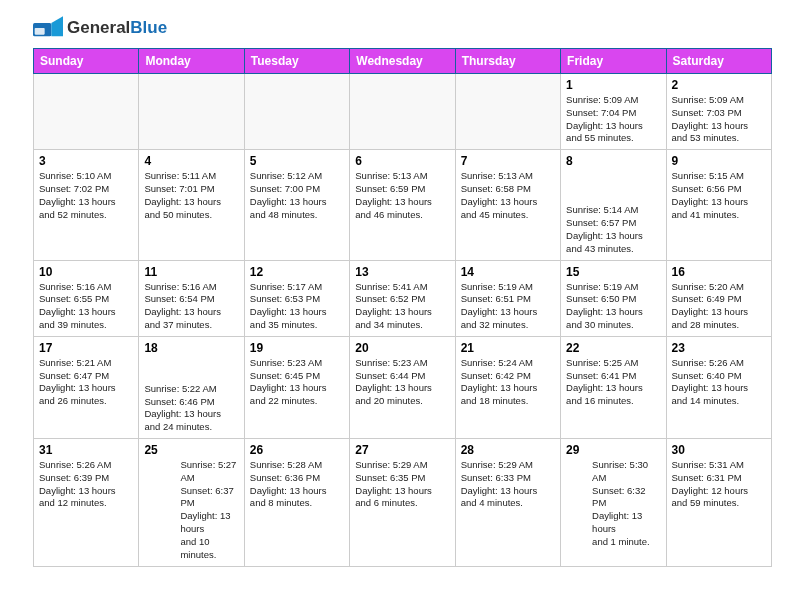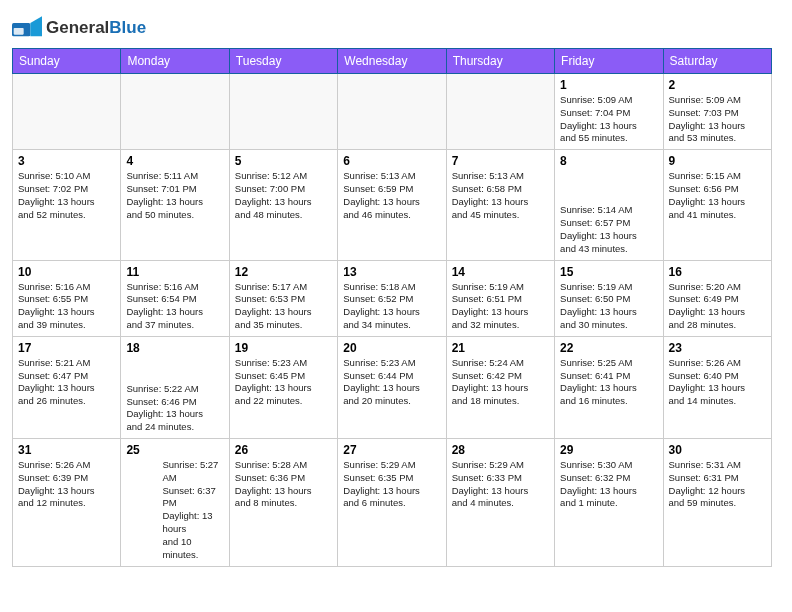--- a/index.html
+++ b/index.html
@@ -7,21 +7,21 @@
       font-family: Arial, sans-serif;
       background: #fff;
       width: 792px;
       height: 612px;
       overflow: hidden;
     }
     .page {
       width: 792px;
       min-height: 612px;
       background: #fff;
-      padding: 16px 20px 10px 12px;
+      padding: 16px 20px 10px 33px;
     }
     .header {
       display: flex;
       justify-content: space-between;
       align-items: flex-start;
       margin-bottom: 8px;
     }
     .logo {
       display: flex;
       align-items: center;
@@ -45,23 +45,23 @@
       font-size: 14px;
       color: #333;
     }
     .calendar {
       width: 100%;
       border-collapse: collapse;
       border: 1px solid #ccc;
       font-size: 10.5px;
     }
     .calendar thead th {
-      background: #8b5cf6;
+      background: #d946ef;
       color: #fff;
-      font-weight: normal;
+      font-weight: bold;
       text-align: left;
       padding: 5px 6px;
       border: 1px solid #1560a0;
       font-size: 12px;
     }
     .calendar tbody td {
       vertical-align: top;
       border: 1px solid #ccc;
       padding: 4px 5px;
       width: calc(100%/7);
@@ -209,21 +209,21 @@
           </td>
           <td>
             <span class="day-num">12</span>
             <div class="day-info" style="white-space: pre-line;">Sunrise: 5:17 AM
 Sunset: 6:53 PM
 Daylight: 13 hours
 and 35 minutes.</div>
           </td>
           <td>
             <span class="day-num">13</span>
-            <div class="day-info" style="white-space: pre-line;">Sunrise: 5:18 AM
+            <div class="day-info" style="white-space: pre-line;">Sunrise: 5:41 AM
 Sunset: 6:52 PM
 Daylight: 13 hours
 and 34 minutes.</div>
           </td>
           <td>
             <span class="day-num">14</span>
             <div class="day-info" style="white-space: pre-line;">Sunrise: 5:19 AM
 Sunset: 6:51 PM
 Daylight: 13 hours
 and 32 minutes.</div>
@@ -325,21 +325,21 @@
           </td>
           <td>
             <span class="day-num">28</span>
             <div class="day-info" style="white-space: pre-line;">Sunrise: 5:29 AM
 Sunset: 6:33 PM
 Daylight: 13 hours
 and 4 minutes.</div>
           </td>
           <td>
             <span class="day-num">29</span>
-            <div class="day-info" style="white-space: pre-line;">Sunrise: 5:30 AM
+            <div class="day-info" style="white-space: pre-line; margin-left: 26px;">Sunrise: 5:30 AM
 Sunset: 6:32 PM
 Daylight: 13 hours
 and 1 minute.</div>
           </td>
           <td>
             <span class="day-num">30</span>
             <div class="day-info" style="white-space: pre-line;">Sunrise: 5:31 AM
 Sunset: 6:31 PM
 Daylight: 12 hours
 and 59 minutes.</div>

